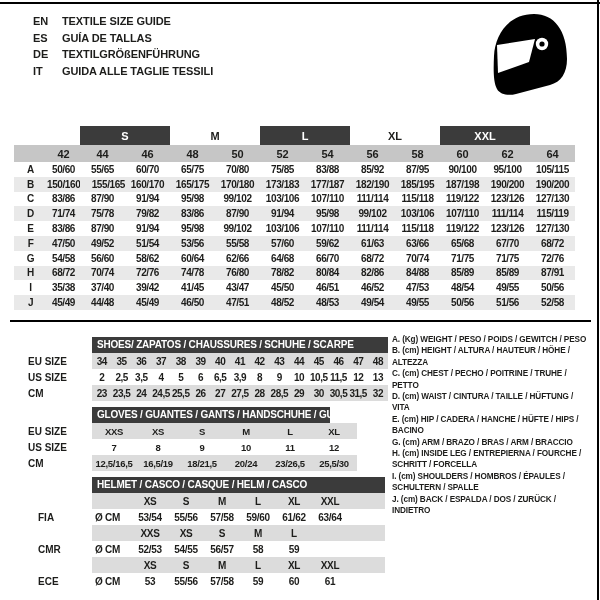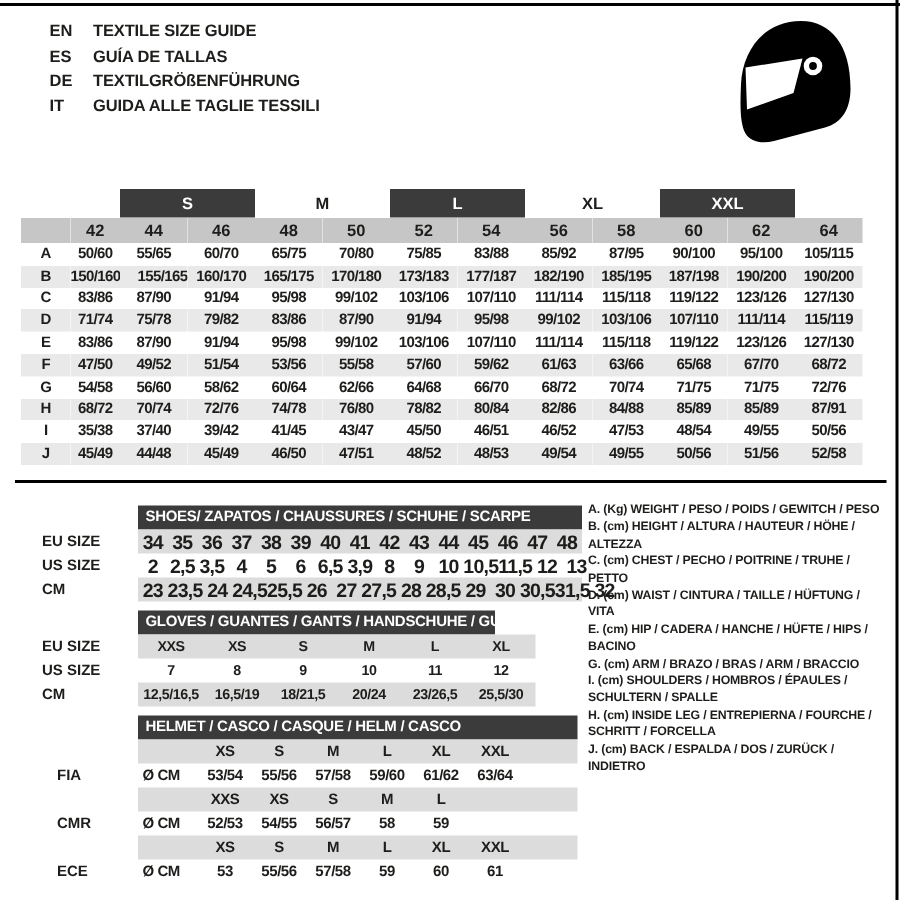--- a/index.html
+++ b/index.html
@@ -36,21 +36,21 @@
   .sec{position:absolute;left:12px}
   .sec-title{margin-left:80px;background:#3b3b3b;color:#fff;font-weight:700;font-size:10px;height:16px;line-height:16px;padding-left:5px;box-sizing:border-box;letter-spacing:-0.2px;white-space:nowrap;overflow:hidden}
   .frow{display:flex;height:16px;align-items:center}
   .rlabel{width:80px;font-weight:700;font-size:10px;padding-left:16px;box-sizing:border-box}
   .rlabel.std{padding-left:26px}
   .cells{display:flex;height:16px;align-items:center}
   .cells.gray{background:#dcdcdc}
   .cell{text-align:center;font-weight:700;white-space:nowrap;overflow:visible}
   #shoes{top:337px}
   #shoes .cells{width:296px}
-  #shoes .cell{flex:0 0 19.73px;font-size:13px;letter-spacing:-0.5px}
+  #shoes .cell{flex:0 0 19.73px;font-size:10px;letter-spacing:-0.5px}
   #shoes .sec-title{width:296px}
   #gloves{top:407px}
   #gloves .sec-title{width:238px}
   #gloves .cells{width:265px}
   #gloves .cell{flex:0 0 44px;font-size:9.5px;letter-spacing:-0.3px}
   #helmetsec{top:477px}
   #helmetsec .sec-title{width:293px}
   #helmetsec .cells{width:293px}
   #helmetsec .cell{flex:0 0 36px;font-size:10px;letter-spacing:-0.3px}
   #helmetsec .cell.unit{flex:0 0 40px;text-align:left;padding-left:3px;box-sizing:border-box}
@@ -458,17 +458,17 @@
       </div>
   </div>
 
   <div id="legend">
       <div class="legend-item">A. (Kg) WEIGHT / PESO / POIDS / GEWITCH / PESO</div>
       <div class="legend-item">B. (cm) HEIGHT / ALTURA / HAUTEUR / HÖHE / ALTEZZA</div>
       <div class="legend-item">C. (cm) CHEST / PECHO / POITRINE / TRUHE / PETTO</div>
       <div class="legend-item">D. (cm) WAIST / CINTURA / TAILLE / HÜFTUNG / VITA</div>
       <div class="legend-item">E. (cm) HIP / CADERA / HANCHE / HÜFTE / HIPS / BACINO</div>
       <div class="legend-item">G. (cm) ARM / BRAZO / BRAS / ARM / BRACCIO</div>
+      <div class="legend-item">H. (cm) INSIDE LEG / ENTREPIERNA / FOURCHE / SCHRITT / FORCELLA</div>
       <div class="legend-item">I. (cm) SHOULDERS / HOMBROS / ÉPAULES / SCHULTERN / SPALLE</div>
-      <div class="legend-item">H. (cm) INSIDE LEG / ENTREPIERNA / FOURCHE / SCHRITT / FORCELLA</div>
       <div class="legend-item">J. (cm) BACK / ESPALDA / DOS / ZURÜCK / INDIETRO</div>
     </div>
 </div>
 
 </body></html>

